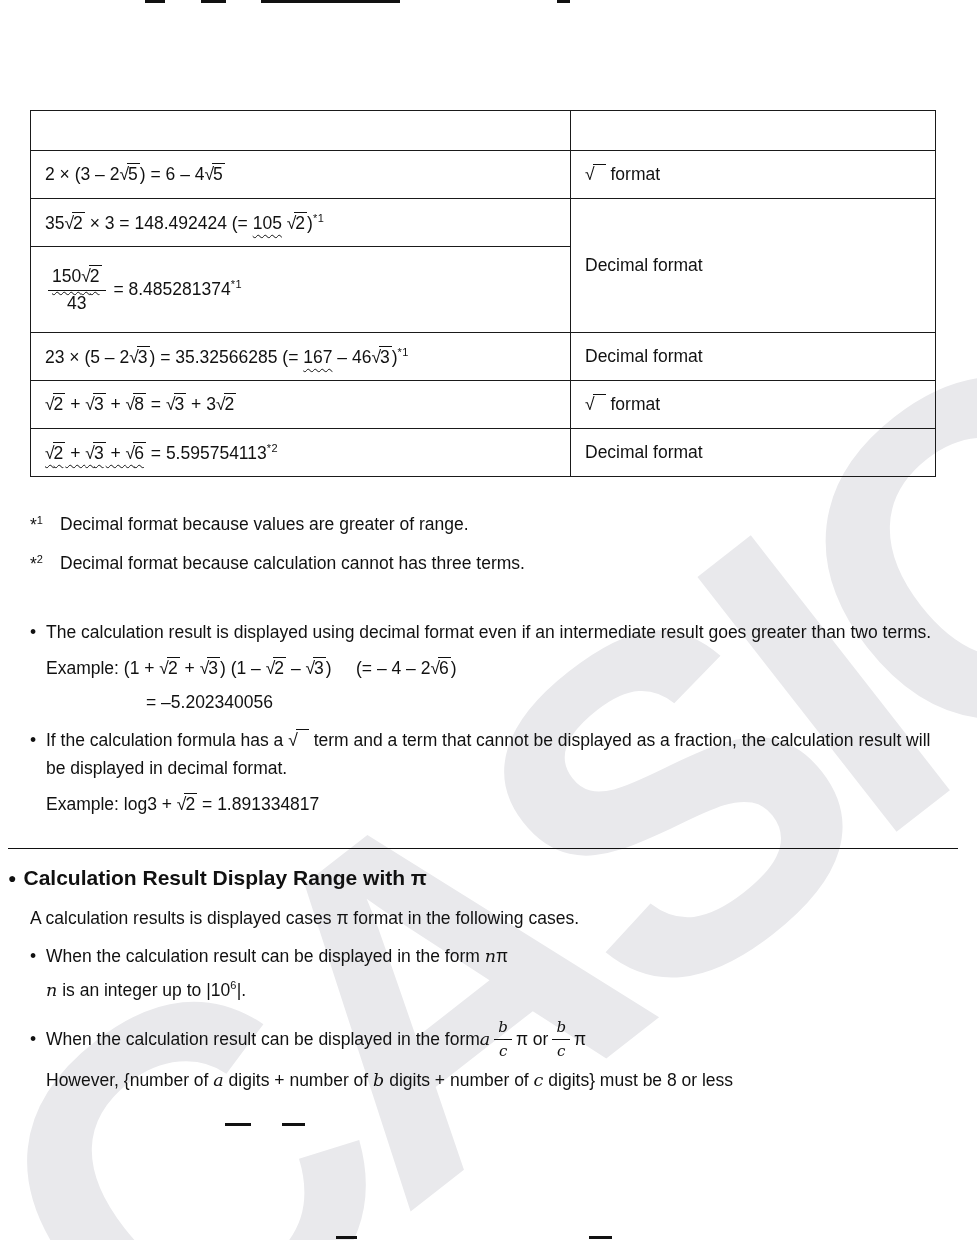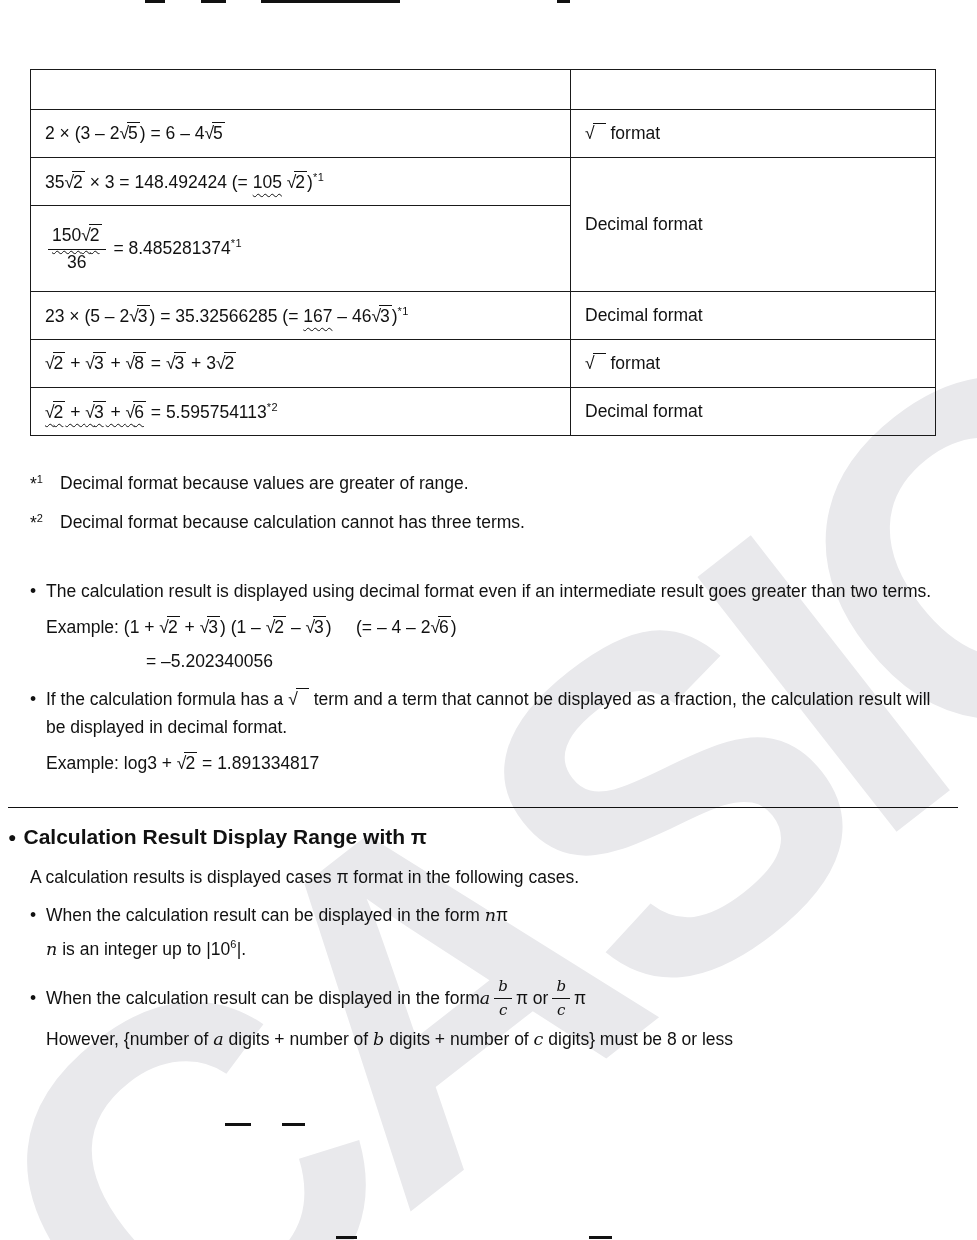--- a/index.html
+++ b/index.html
@@ -19,21 +19,21 @@
     color:#e9e9ec; z-index:0;
     transform:rotate(-38deg); transform-origin:left top;
     white-space:nowrap; user-select:none;
   }
   .content { position:relative; z-index:1; }
   .frag { position:absolute; background:#111; z-index:1; }
 
   
   table.fmt-table {
     border-collapse:collapse;
-    margin:69px 0 0 30px;
+    margin:110px 0 0 30px;
     width:905px;
     table-layout:fixed;
   }
   table.fmt-table td {
     border:1.4px solid #1a1a1a;
     padding:4px 10px 4px 14px;
     vertical-align:middle;
     font-size:17.5px;
   }
   td.c-left  { width:540px; }
@@ -111,21 +111,21 @@
         </tr>
         <tr class="r-norm">
           <td class="c-left">2 × (3 – 2<span class="sqrt">√<span class="rdc">5</span></span>) = 6 – 4<span class="sqrt">√<span class="rdc">5</span></span></td>
           <td class="c-right"><span class="sqrt">√<span class="rdc empty"></span></span>  format</td>
         </tr>
         <tr class="r-norm">
           <td class="c-left">35<span class="sqrt">√<span class="rdc">2</span></span> × 3 = 148.492424 (= <span class="wavy">105</span> <span class="sqrt">√<span class="rdc">2</span></span>)<sup>*1</sup></td>
           <td class="c-right vtop" rowspan="2">Decimal format</td>
         </tr>
         <tr class="r-tall">
-          <td class="c-left"><span class="frac"><span class="num"><span class="wavy">150<span class="sqrt">√<span class="rdc">2</span></span></span></span><span class="den">36</span></span> = 8.485281374<sup>*1</sup></td>
+          <td class="c-left"><span class="frac"><span class="num"><span class="wavy">150<span class="sqrt">√<span class="rdc">2</span></span></span></span><span class="den">43</span></span> = 8.485281374<sup>*1</sup></td>
         </tr>
         <tr class="r-norm">
           <td class="c-left">23 × (5 – 2<span class="sqrt">√<span class="rdc">3</span></span>) = 35.32566285 (= <span class="wavy">167</span> – 46<span class="sqrt">√<span class="rdc">3</span></span>)<sup>*1</sup></td>
           <td class="c-right">Decimal format</td>
         </tr>
         <tr class="r-norm">
           <td class="c-left"><span class="sqrt">√<span class="rdc">2</span></span> + <span class="sqrt">√<span class="rdc">3</span></span> + <span class="sqrt">√<span class="rdc">8</span></span> = <span class="sqrt">√<span class="rdc">3</span></span> + 3<span class="sqrt">√<span class="rdc">2</span></span></td>
           <td class="c-right"><span class="sqrt">√<span class="rdc empty"></span></span>  format</td>
         </tr>
         <tr class="r-norm">

